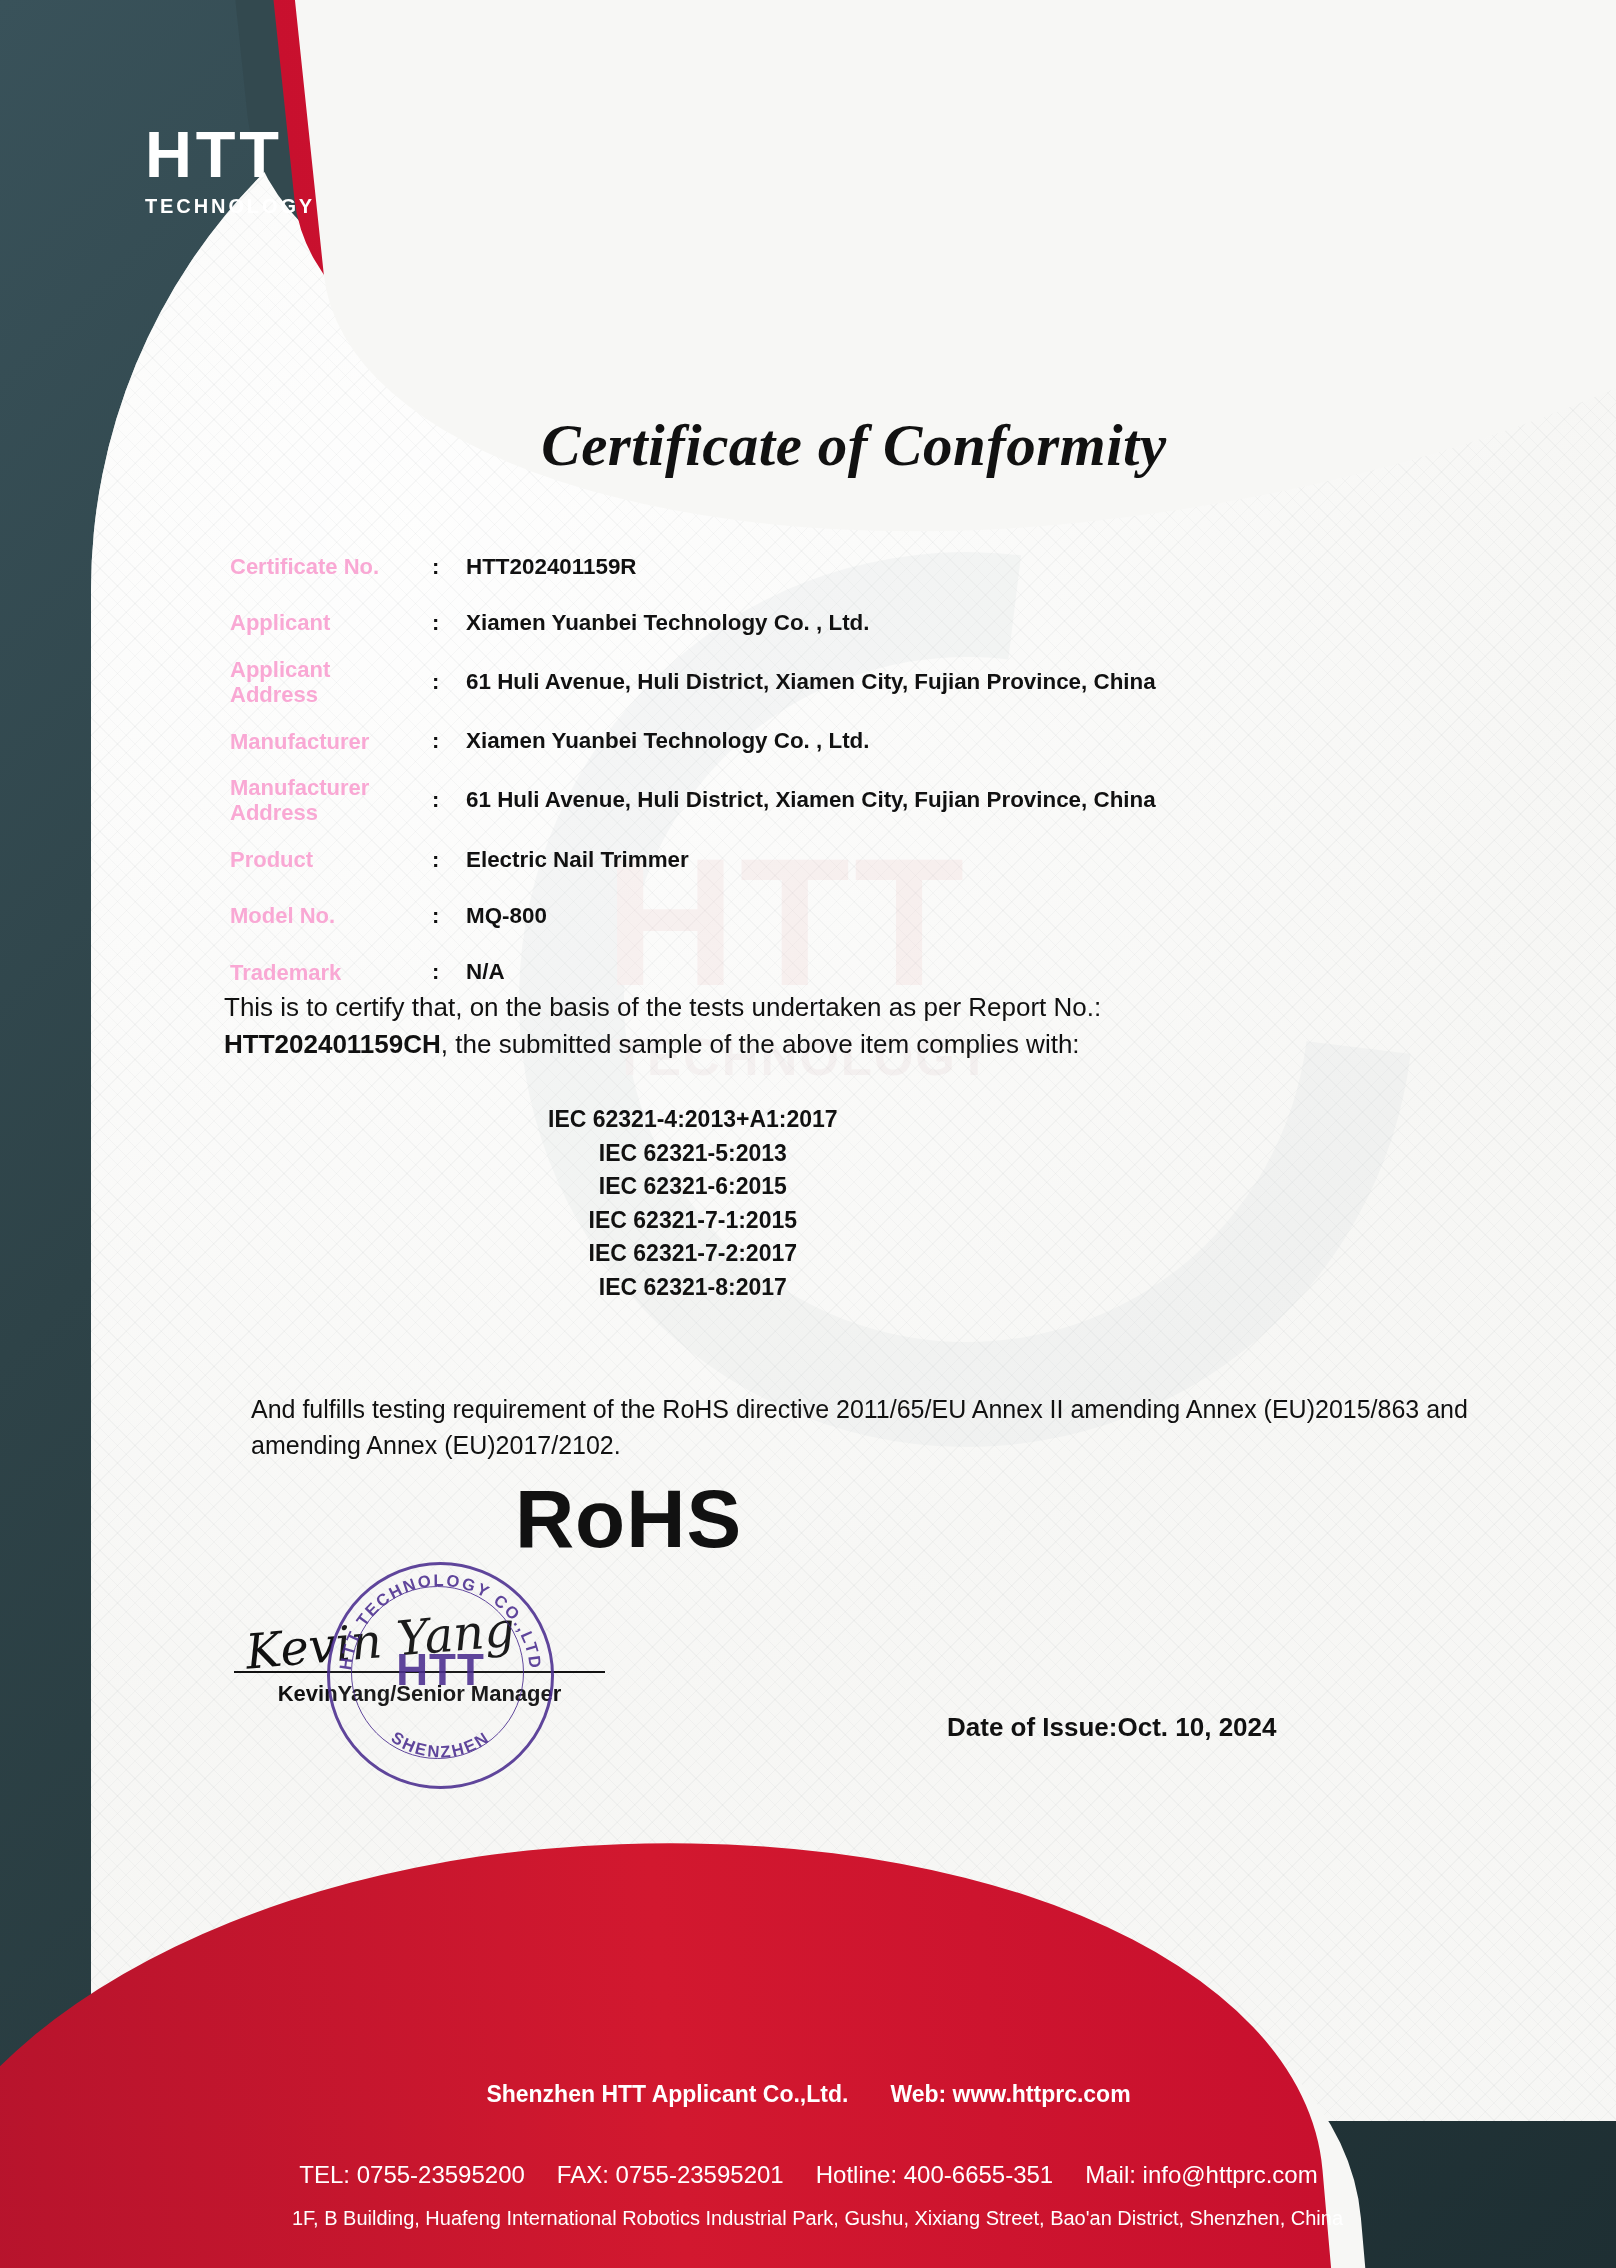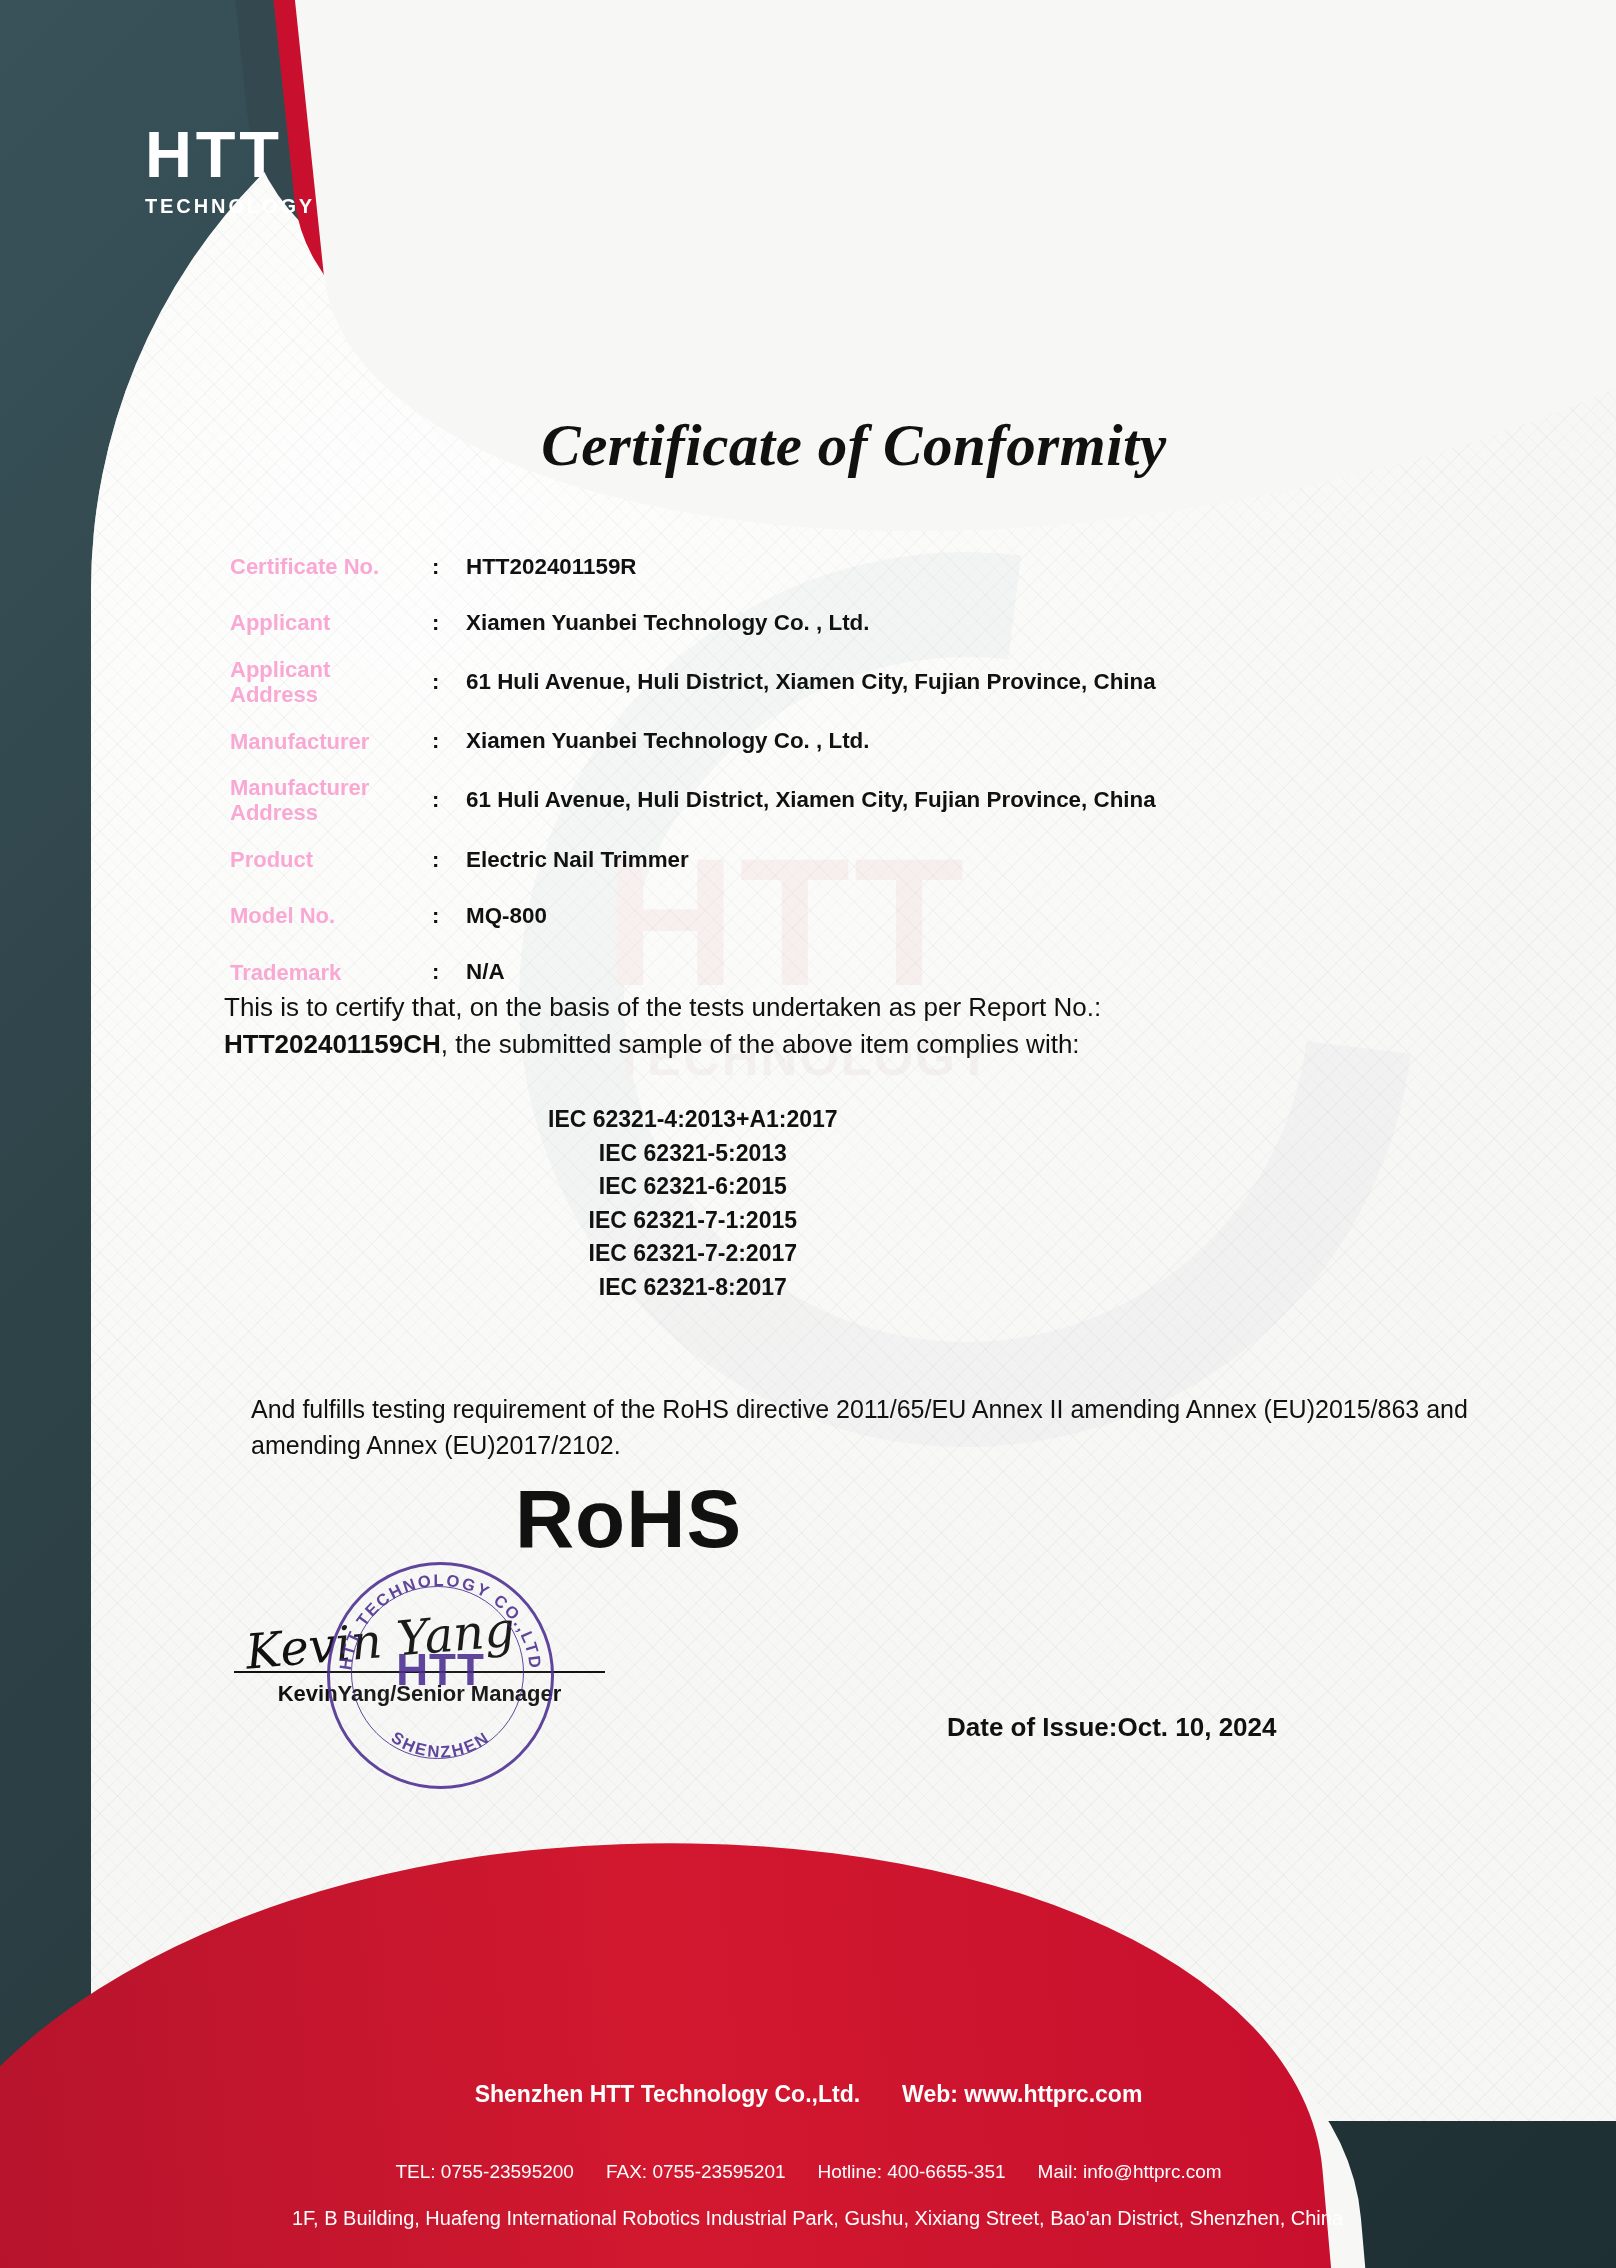--- a/index.html
+++ b/index.html
@@ -361,21 +361,21 @@
     z-index: 50;
   }
   .footer-line1 .gap { display:inline-block; width: 42px; }
   .footer-line2 {
     position: absolute;
     left: 0;
     top: 2161px;
     width: 1617px;
     text-align: center;
     color: #ffffff;
-    font-size: 19px;
+    font-size: 24px;
     z-index: 50;
   }
   .footer-line2 .gap { display:inline-block; width: 32px; }
   .footer-line3 {
     position: absolute;
     left: 9px;
     top: 2207px;
     width: 1617px;
     text-align: center;
     color: #ffffff;
@@ -498,20 +498,20 @@
           <textPath href="#arcBot" startOffset="50%" text-anchor="middle">SHENZHEN</textPath>
         </text>
       </svg>
       <div class="seal-htt">HTT</div>
     </div>
 
     <div class="date-issue">Date of Issue:Oct. 10, 2024</div>
   </div>
 
   <div class="footer-line1">
-    <span>Shenzhen HTT Technology Co.,Ltd.</span><span class="gap"></span><span>Web: www.httprc.com</span>
+    <span>Shenzhen HTT Applicant Co.,Ltd.</span><span class="gap"></span><span>Web: www.httprc.com</span>
   </div>
   <div class="footer-line2">
     <span>TEL: 0755-23595200</span><span class="gap"></span><span>FAX: 0755-23595201</span><span class="gap"></span><span>Hotline: 400-6655-351</span><span class="gap"></span><span>Mail: info@httprc.com</span>
   </div>
   <div class="footer-line3">1F, B Building, Huafeng International Robotics Industrial Park, Gushu, Xixiang Street, Bao'an District, Shenzhen, China</div>
 </div>
 
 
 </body></html>

